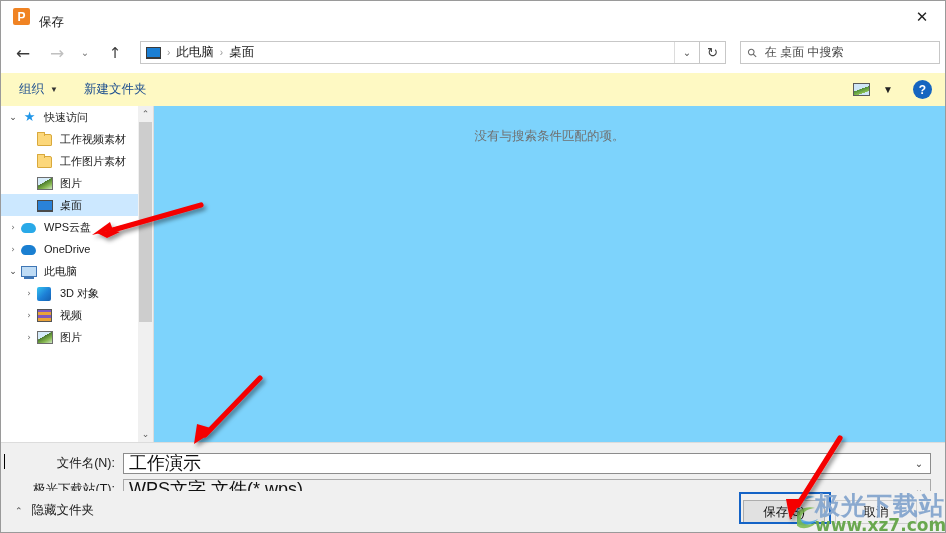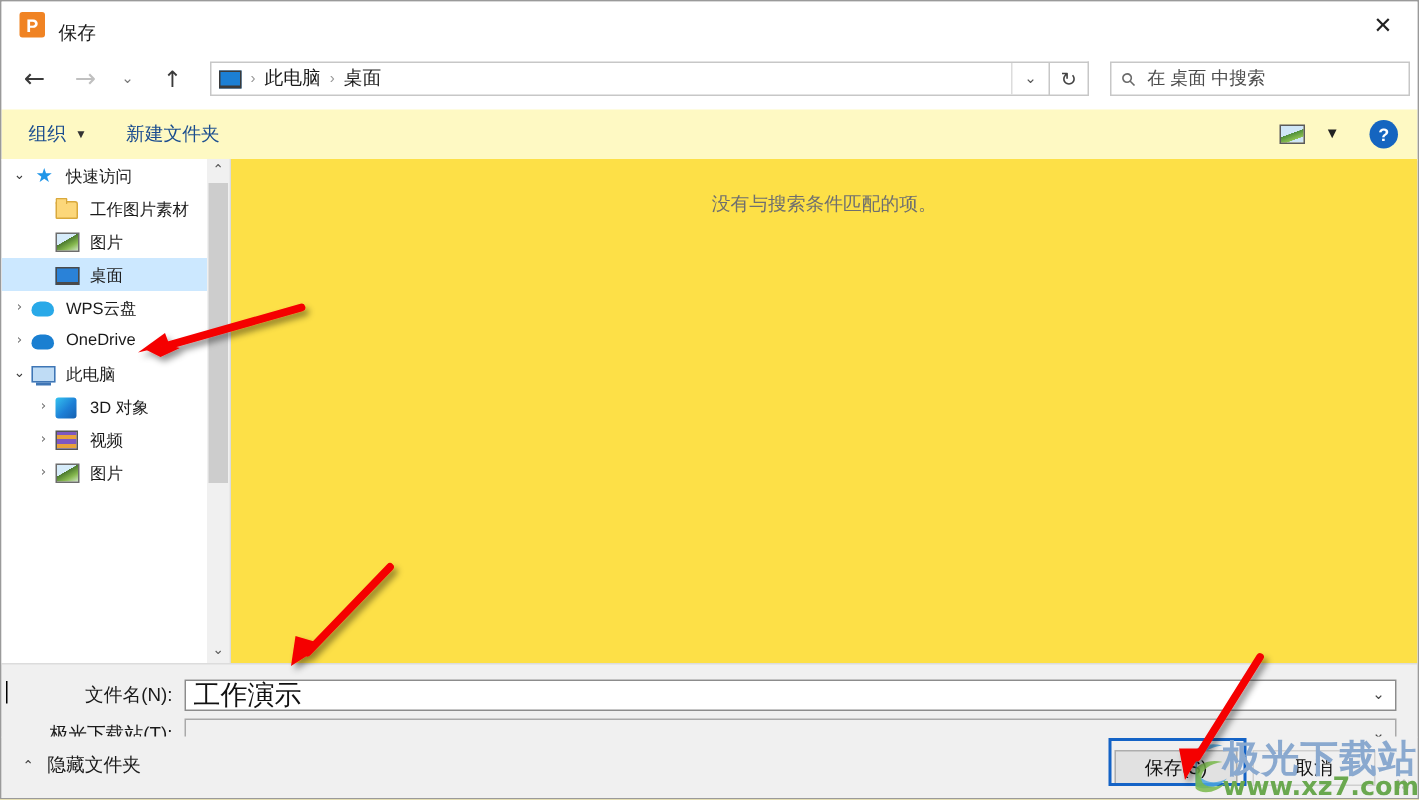--- a/index.html
+++ b/index.html
@@ -162,21 +162,21 @@
   }
   .ns-arrow.top{top:0;}
   .ns-arrow.bot{bottom:0;}
   .ns-thumb{
     position:absolute;left:1px;top:16px;width:13px;height:200px;background:#cdcdcd;
   }
   .split-line{
     position:absolute;left:152px;top:0;width:1px;height:336px;background:#dcdcdc;
   }
   .list-pane{
-    position:absolute;left:153px;top:0;width:791px;height:336px;background:#fde047;
+    position:absolute;left:153px;top:0;width:791px;height:336px;background:#7dd3fc;
   }
   .empty-msg{
     position:absolute;left:0;top:22px;width:791px;text-align:center;
     font-size:12.5px;color:#6f6f6f;
   }
 
   
   .fields{
     position:absolute;left:0;top:441px;width:944px;height:49px;
     background:#f0f0f0;border-top:1px solid #dcdcdc;
@@ -299,20 +299,27 @@
 
   <div class="bodysplit">
 
     <div class="nav-pane" id="tree-host">
         <div class="tree-row" style="padding-left: 4px;">
           <span class="chev open">⌄</span>
           <span class="ti">
             <div class="ic-star">★</div>
           </span>
           <span class="lbl">快速访问</span>
+        </div>
+        <div class="tree-row" style="padding-left: 20px;">
+          <span class="chev blank"></span>
+          <span class="ti">
+            <div class="ic-folder"></div>
+          </span>
+          <span class="lbl">工作视频素材</span>
         </div>
         <div class="tree-row" style="padding-left: 20px;">
           <span class="chev blank"></span>
           <span class="ti">
             <div class="ic-folder"></div>
           </span>
           <span class="lbl">工作图片素材</span>
         </div>
         <div class="tree-row" style="padding-left: 20px;">
           <span class="chev blank"></span>
@@ -389,20 +396,21 @@
       <div class="flabel">文件名(N):</div>
       <div class="finput">
         <div class="caret-sel"></div>
         <span class="fval">工作演示</span>
         <span class="fcaret">⌄</span>
       </div>
     </div>
     <div class="frow r2">
       <div class="flabel">极光下载站(T):</div>
       <div class="finput combo">
+        <span class="fval">WPS文字 文件(*.wps)</span>
         <span class="fcaret">⌄</span>
       </div>
     </div>
   </div>
 
   <div class="footer">
     <div class="hide-folders">
       <span class="hf-caret">⌃</span>
       <span>隐藏文件夹</span>
     </div>

